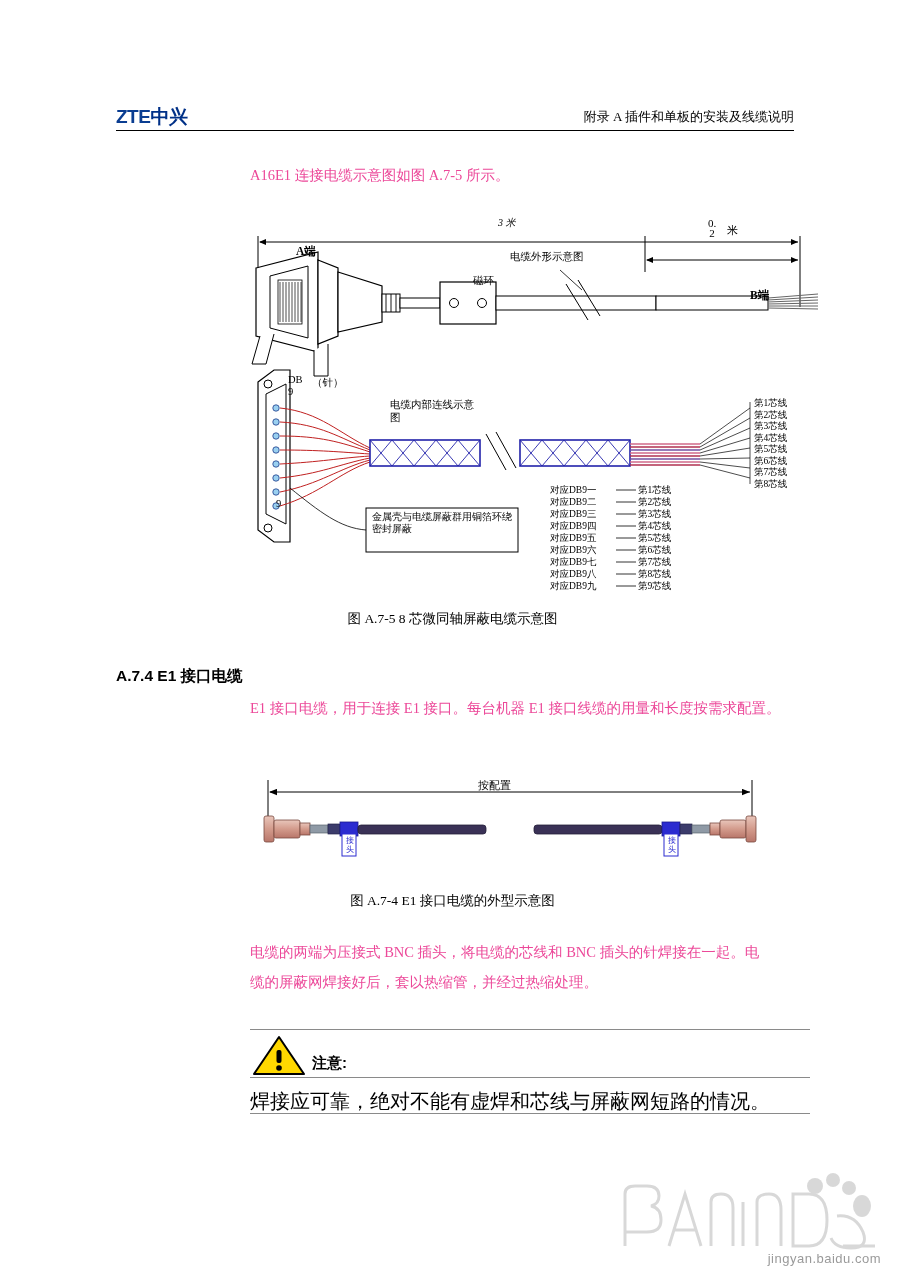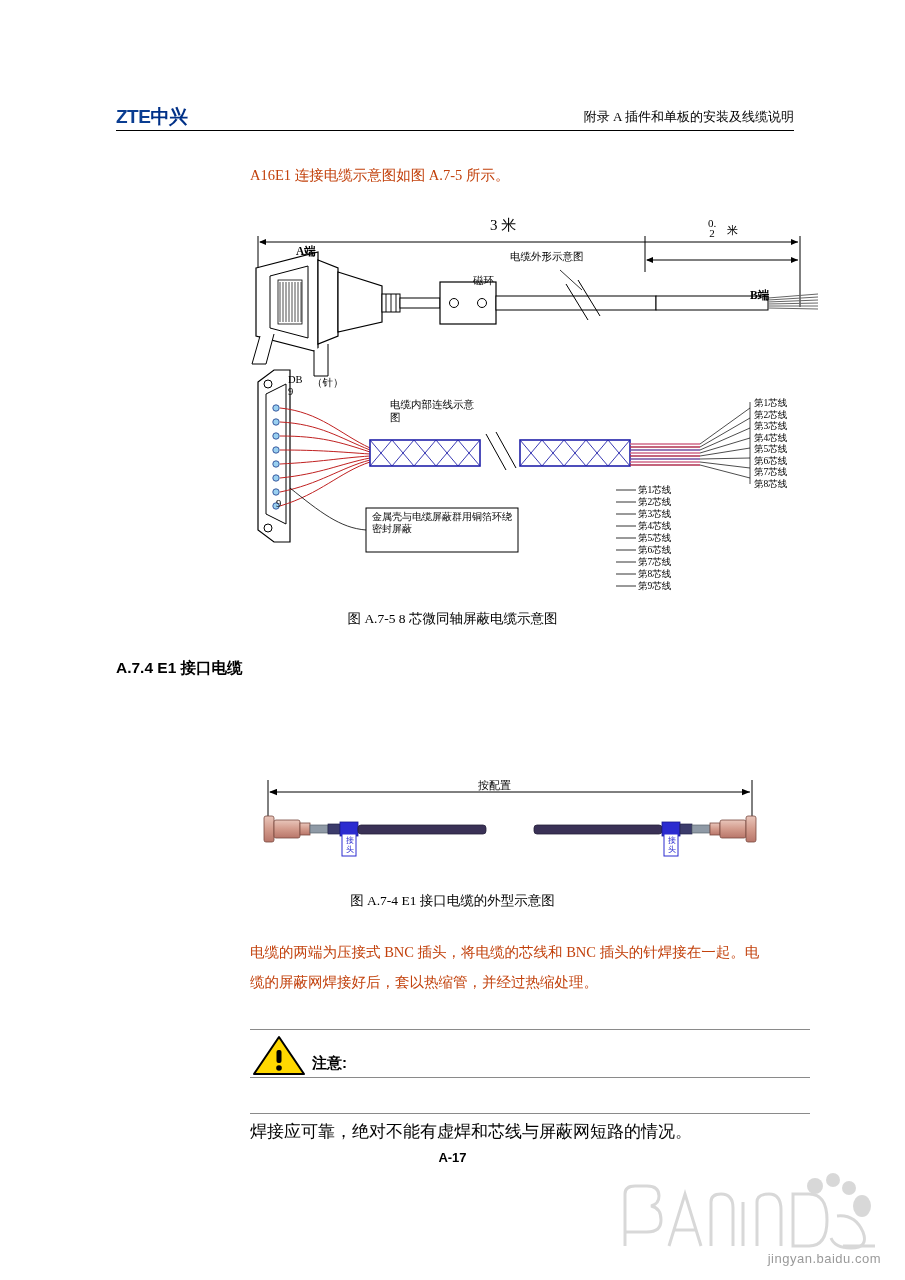--- a/index.html
+++ b/index.html
@@ -12,40 +12,40 @@
 
   
   .header{position:absolute;left:116px;top:104px;width:678px;height:30px;}
   .zte-logo{position:absolute;left:0;top:0;font-family:"Liberation Sans",sans-serif;
     font-weight:bold;font-size:19px;letter-spacing:-0.5px;color:#0a3d91;}
   .zte-logo .cn{color:#003087;font-family:"Liberation Sans",sans-serif;}
   .header-right{position:absolute;right:0;top:4px;font-size:13px;color:#000;white-space:nowrap;}
   .header-rule{position:absolute;left:0;top:26px;width:678px;height:1px;background:#000;}
 
   
-  .p{position:absolute;font-size:14.5px;line-height:24px;color:#c2410c;}
+  .p{position:absolute;font-size:14.5px;line-height:24px;color:#ec4899;}
   .indent{left:250px;}
   .h3{position:absolute;left:116px;font-family:"Liberation Sans",sans-serif;
-      font-weight:bold;font-size:15.5px;color:#000;}
+      font-weight:bold;font-size:15.5px;color:#000;margin-top:8px;}
   .caption{position:absolute;width:905px;text-align:center;font-size:13.5px;}
   .pagenum{position:absolute;width:905px;text-align:center;font-family:"Liberation Sans",sans-serif;
       font-weight:bold;font-size:13px;top:1150px;}
 
   
   .fig1{position:absolute;left:230px;top:212px;width:590px;height:390px;}
   .fig1 svg{display:block;}
 
   
   .fig2{position:absolute;left:250px;top:772px;width:520px;height:100px;}
 
   
   .caution-rule{position:absolute;left:250px;width:560px;height:1px;background:#8a8a8a;}
   .caution-word{position:absolute;left:312px;font-family:"Liberation Sans",sans-serif;
       font-weight:bold;font-size:15px;}
-  .caution-text{position:absolute;left:250px;font-size:17px;margin-top:32px;}
+  .caution-text{position:absolute;left:250px;font-size:20px;}
 
   
   .wm{position:absolute;right:18px;bottom:22px;width:270px;height:86px;opacity:.55;}
   .wm-sub{position:absolute;right:24px;bottom:14px;font-family:"Liberation Sans",sans-serif;
      font-size:13px;color:#9a9a9a;letter-spacing:.5px;margin-top:32px;}
 </style>
 </head>
 <body>
 
 <div class="page">
@@ -199,21 +199,21 @@
         <line x1="386" y1="302" x2="406" y2="302"></line>
         <line x1="386" y1="314" x2="406" y2="314"></line>
         <line x1="386" y1="326" x2="406" y2="326"></line>
         <line x1="386" y1="338" x2="406" y2="338"></line>
         <line x1="386" y1="350" x2="406" y2="350"></line>
         <line x1="386" y1="362" x2="406" y2="362"></line>
         <line x1="386" y1="374" x2="406" y2="374"></line>
       </g>
     </svg>
 
-    <div style="position:absolute;left:260px;top:4px;font-size:15px;">3  米</div>
+    <div style="position:absolute;left:268px;top:4px;font-size:10px;font-style:italic;">3  米</div>
     <div style="position:absolute;left:468px;top:6px;font-size:11px;line-height:10px;text-align:center;width:28px;">
       <span>0.</span>
       <span style="display:block;">2</span>
     </div>
     <div style="position:absolute;left:497px;top:11px;font-size:11px;">米</div>
 
     <div style="position:absolute;left:66px;top:32px;font-size:11.5px;font-weight:bold;">A端</div>
     <div style="position:absolute;left:520px;top:76px;font-size:11.5px;font-weight:bold;">B端</div>
     <div style="position:absolute;left:216px;top:62px;font-size:10.5px;margin-left:27px;">磁环</div>
     <div style="position:absolute;left:280px;top:38px;width:86px;font-size:10.5px;line-height:13px;">电缆外形示意图</div>
@@ -233,37 +233,49 @@
       <div>第1芯线</div>
       <div>第2芯线</div>
       <div>第3芯线</div>
       <div>第4芯线</div>
       <div>第5芯线</div>
       <div>第6芯线</div>
       <div>第7芯线</div>
       <div>第8芯线</div>
     </div>
 
+    <div style="position:absolute;left:320px;top:272px;font-size:9.5px;line-height:12px;">
+      <div>对应DB9一</div>
+      <div>对应DB9二</div>
+      <div>对应DB9三</div>
+      <div>对应DB9四</div>
+      <div>对应DB9五</div>
+      <div>对应DB9六</div>
+      <div>对应DB9七</div>
+      <div>对应DB9八</div>
+      <div>对应DB9九</div>
+    </div>
 
     <div style="position:absolute;left:408px;top:272px;font-size:9.5px;line-height:12px;">
       <div>第1芯线</div>
       <div>第2芯线</div>
       <div>第3芯线</div>
       <div>第4芯线</div>
       <div>第5芯线</div>
       <div>第6芯线</div>
       <div>第7芯线</div>
       <div>第8芯线</div>
       <div>第9芯线</div>
     </div>
   </div>
 
   <div class="caption" style="top:610px;">图 A.7-5    8 芯微同轴屏蔽电缆示意图</div>
 
   <div class="h3" style="top:658px;">A.7.4  E1 接口电缆</div>
+  <div class="p indent" style="top:696px;">E1 接口电缆，用于连接 E1 接口。每台机器 E1 接口线缆的用量和长度按需求配置。</div>
 
   <div class="fig2">
     <svg width="520" height="100" viewBox="0 0 520 100" xmlns="http://www.w3.org/2000/svg">
       <defs>
         <marker id="bh" markerWidth="9" markerHeight="9" refX="8" refY="3.2" orient="auto">
           <path d="M0,0 L8,3.2 L0,6.4 z" fill="#000"></path>
         </marker>
         <marker id="bh2" markerWidth="9" markerHeight="9" refX="1" refY="3.2" orient="auto">
           <path d="M8,0 L0,3.2 L8,6.4 z" fill="#000"></path>
         </marker>
@@ -316,21 +328,20 @@
       <polygon points="27,3 52,40 2,40" fill="#ffd800" stroke="#000" stroke-width="2" stroke-linejoin="round"></polygon>
       <rect x="24.5" y="16" width="5" height="13" rx="2" fill="#000"></rect>
       <circle cx="27" cy="34" r="2.8" fill="#000"></circle>
     </svg>
   </div>
   <div class="caution-word" style="top:1054px;text-align:right;">注意:</div>
   <div class="caution-rule" style="top:1077px;"></div>
   <div class="caution-text" style="top:1088px;">焊接应可靠，绝对不能有虚焊和芯线与屏蔽网短路的情况。</div>
   <div class="caution-rule" style="top:1113px;"></div>
 
-  <div class="pagenum">A-17</div>
 
   <div class="wm">
     <svg width="270" height="86" viewBox="0 0 270 86" xmlns="http://www.w3.org/2000/svg">
       <g fill="none" stroke="#b9b9b9" stroke-width="3">
         <path d="M8,74 L8,22 Q8,14 18,14 L30,14 Q42,14 42,24 Q42,32 34,34 Q44,36 44,48 Q44,60 30,60 L8,60"></path>
         <path d="M52,74 L68,22 L84,74 M58,58 L78,58"></path>
         <path d="M94,74 L94,30 M94,74 L94,30 Q94,22 104,22 Q116,22 116,36 L116,74"></path>
         <path d="M126,74 L126,30"></path>
         <path d="M140,74 L140,30 Q140,22 152,22 Q164,22 164,38 L164,74"></path>
         <path d="M176,74 L176,22 L192,22 Q210,22 210,48 Q210,74 192,74 Z"></path>

